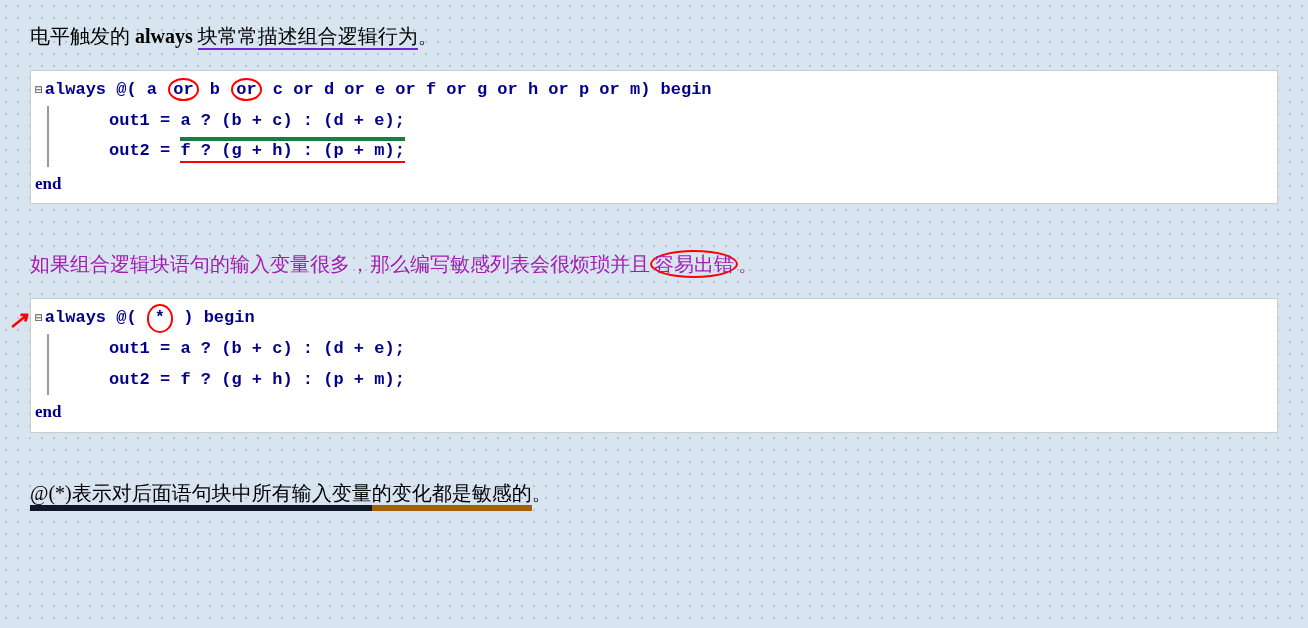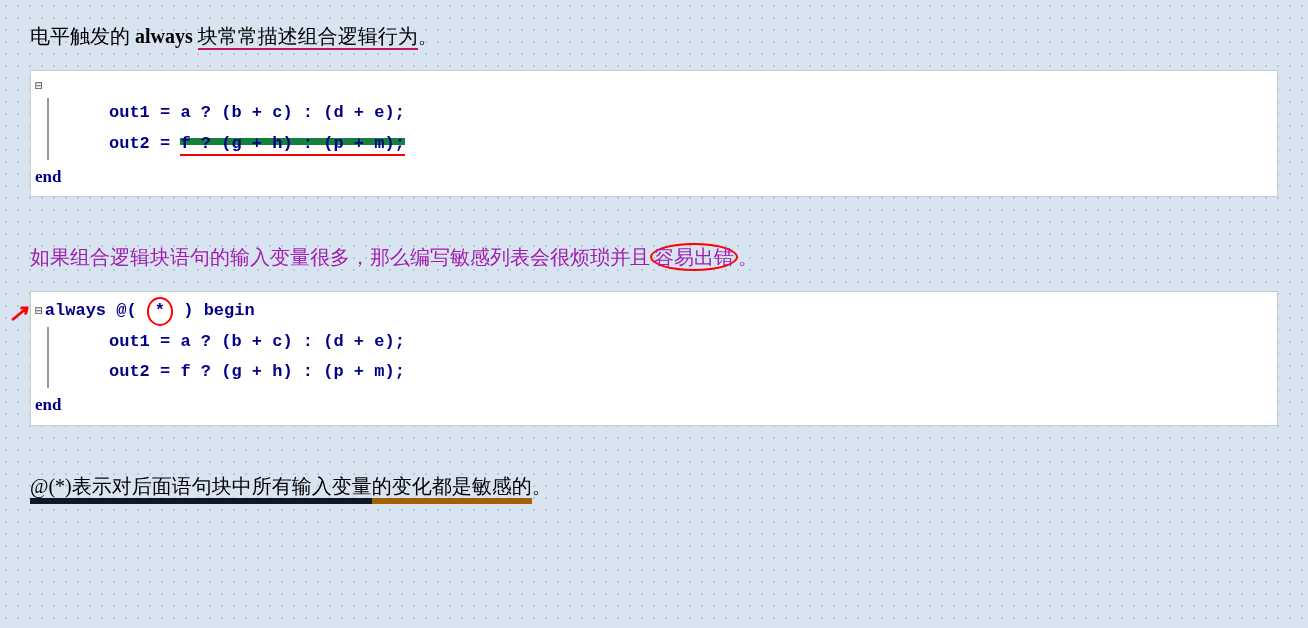--- a/index.html
+++ b/index.html
@@ -108,36 +108,39 @@
       margin: 0 1px;
       line-height: 1;
     }
   </style>
 </head>
 <body>
 
 <div class="page-wrapper">
 
   <div class="intro-text">
-    <span>电平触发的 </span><strong>always</strong> <span style="border-bottom: 2px solid #be185d; padding-bottom:1px;">块常常描述组合逻辑行为</span><span>。</span>
+    <span>电平触发的 </span><strong>always</strong> <span style="border-bottom: 2px solid #6d28d9; padding-bottom:1px;">块常常描述组合逻辑行为</span><span>。</span>
   </div>
 
   <div class="code-block-container">
     <div class="code-block" style="padding: 4px 0;">
       
       <div class="code-line">
         <span class="fold-icon">⊟</span>
+        <span style="color:#00008b; font-weight:bold;">
+          always @( a <span class="or-circled">or</span> b <span class="or-circled">or</span> c or d or e or f or g or h or p or m) begin
+        </span>
       </div>
       
       <div style="display:flex; align-items:stretch;">
         <div style="width:2px; background:#999; margin-left:16px; margin-right:0;"></div>
         <div style="flex:1;">
           <div class="code-line code-indent">
             <span style="color:#00008b; font-weight:bold;">
-              out1 = <span style="border-bottom: 7px solid #15803d; padding-bottom:16px;text-align:center;">a ? (b + c) : (d + e);</span>
+              out1 = <span style="border-bottom: 4px solid #15803d; padding-bottom:7px;text-align:center;">a ? (b + c) : (d + e);</span>
             </span>
           </div>
           <div class="code-line code-indent">
             <span style="color:#00008b; font-weight:bold;">
               out2 = <span style="border-bottom: 2px solid red; padding-bottom:1px;text-align:right;">f ? (g + h) : (p + m);</span>
             </span>
           </div>
         </div>
       </div>
       <div class="code-line code-end" style="padding-left:4px; margin-top:2px;">

